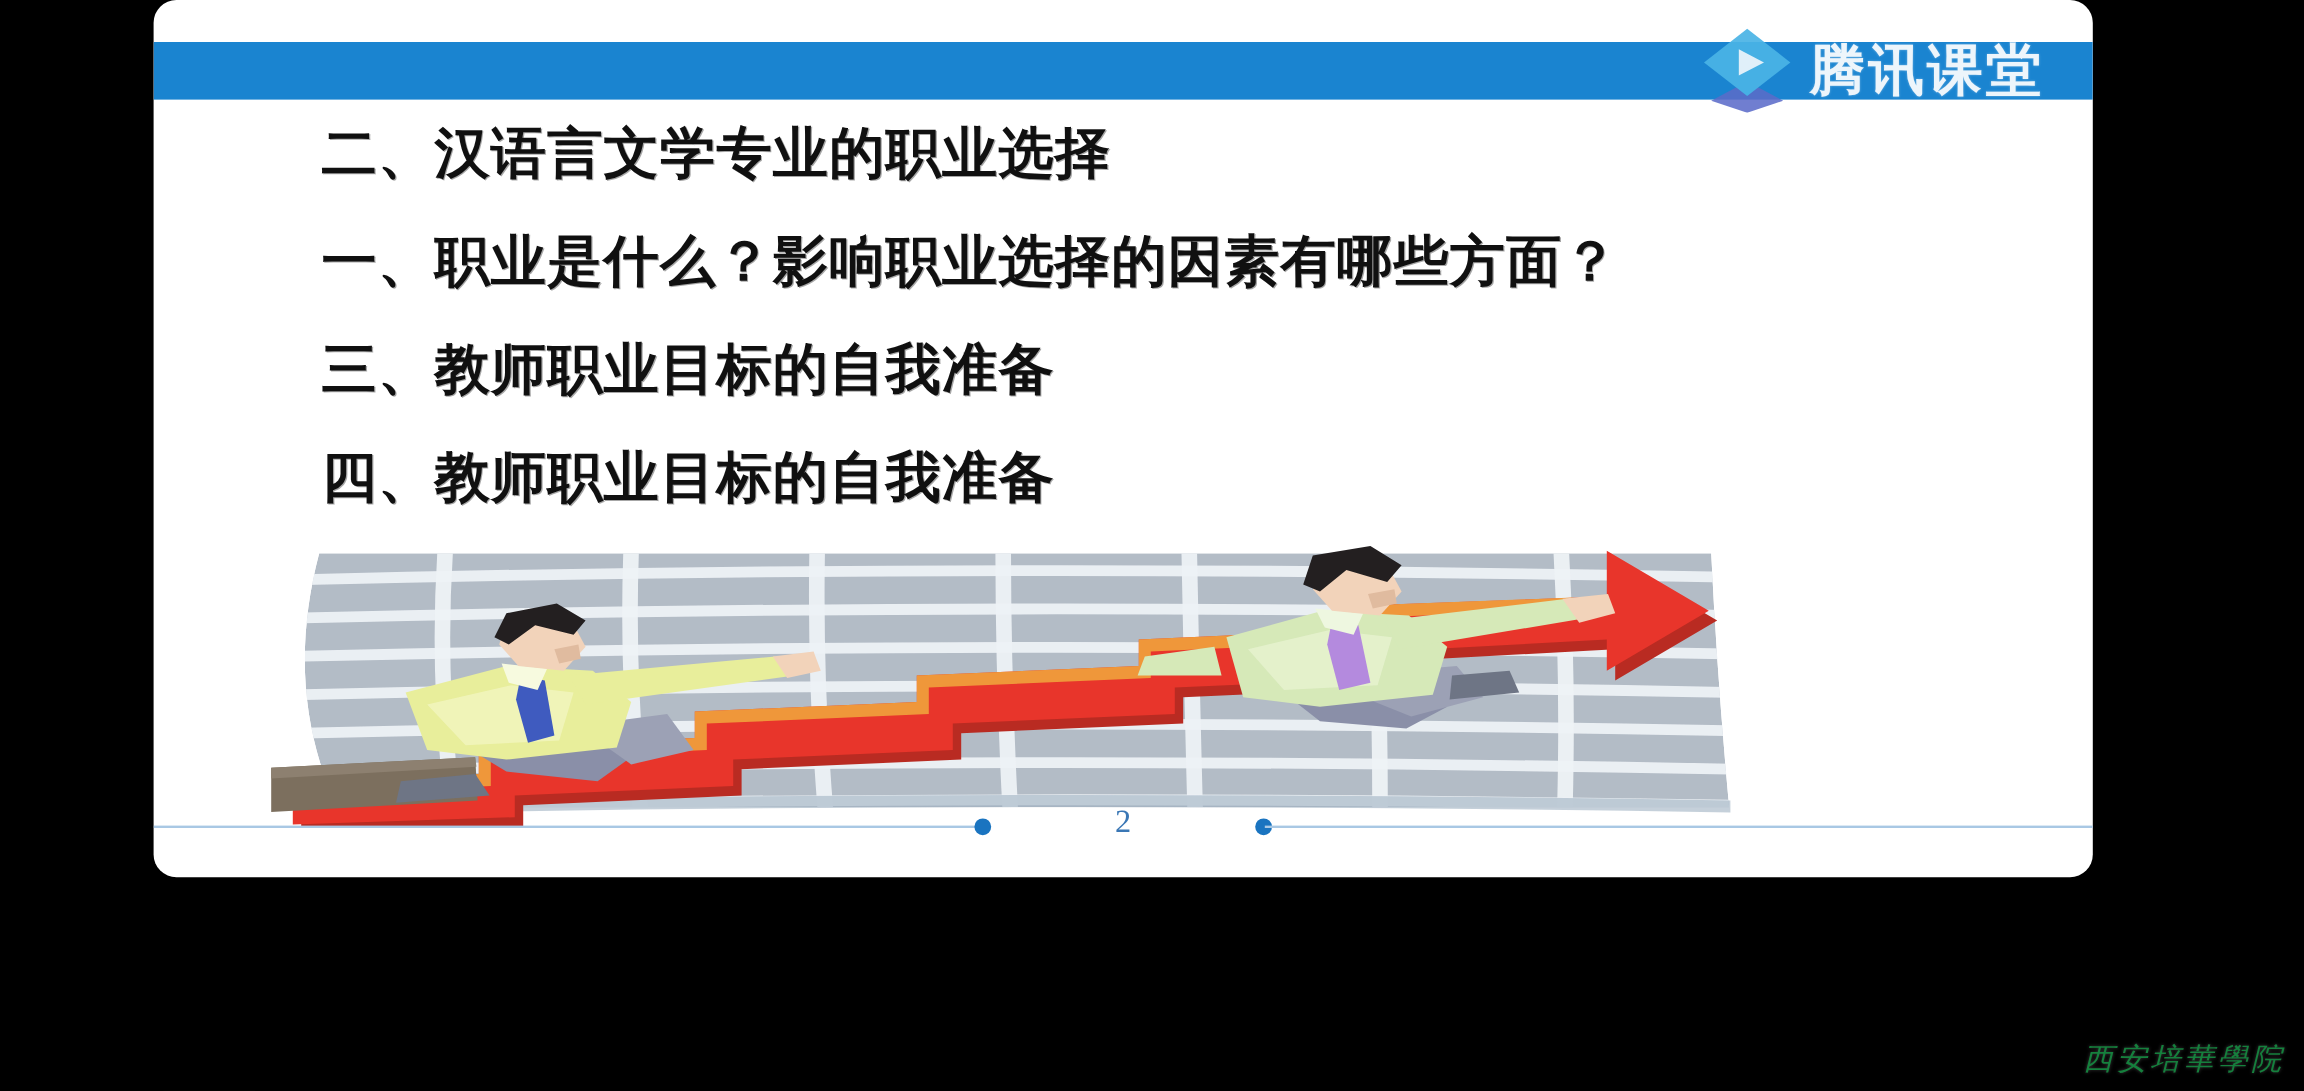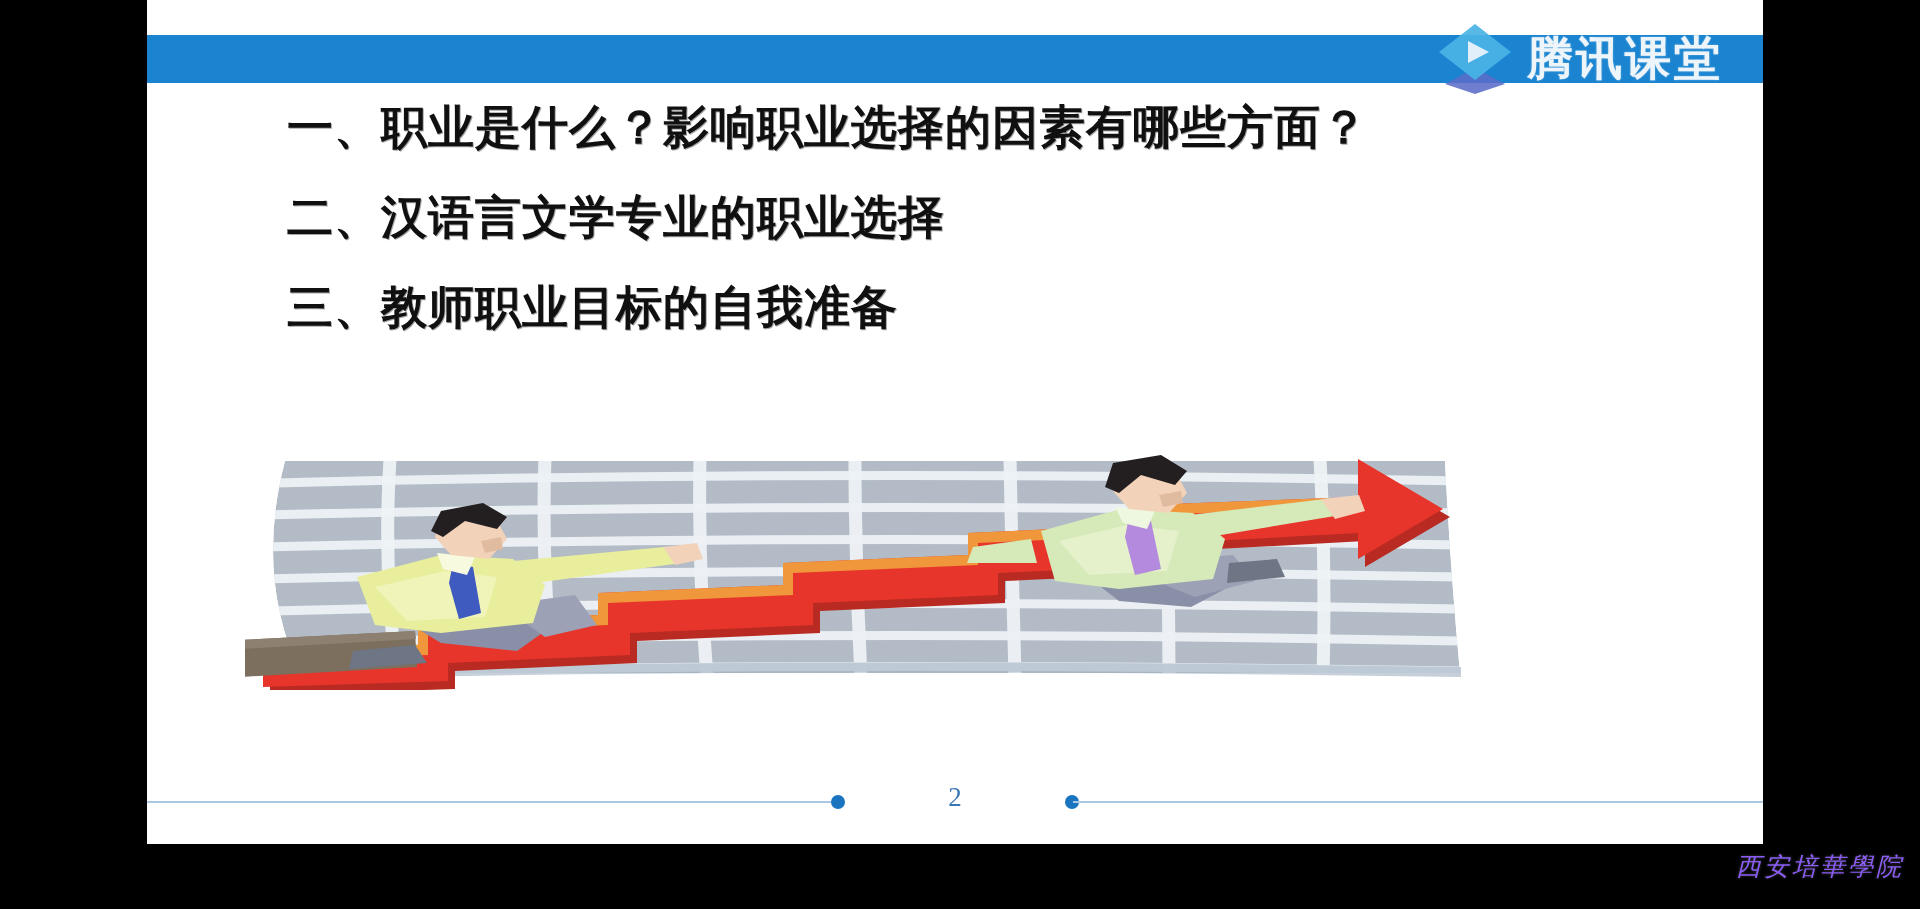--- a/index.html
+++ b/index.html
@@ -27,26 +27,27 @@
     bottom: 0;
     width: 136px;
     background: #000000;
   }
   .letterbox.left  { left: 0; }
   .letterbox.right { right: 0; width: 168px; }
 
   
   #slide-canvas {
     position: absolute;
-    left: 147px;
+    left: 128px;
     top: 0;
     width: 1616px;
-    height: 844px;
+    height: 731px;
     background: #ffffff;
     overflow: hidden;
+    border-radius: 19px;
   }
 
   
   #header-band {
     position: absolute;
     left: 0;
     top: 35px;
     width: 1616px;
     height: 48px;
     background: #1a84d0;
@@ -148,22 +149,22 @@
     color: #3a77b5;
     font-size: 27px;
     line-height: 1;
     font-family: "Liberation Serif", serif;
   }
 
   
   #school-name {
     position: absolute;
     right: 16px;
-    bottom: 30px;
-    color: #8b5cf6;
+    bottom: 14px;
+    color: #15803d;
     font-size: 25px;
     letter-spacing: 3px;
     line-height: 1;
     white-space: nowrap;
     font-family: "DejaVu Serif", "Liberation Serif", serif;
     font-style: italic;
     z-index: 9;
     text-shadow: 0 0 3px rgba(255,255,255,0.25);
     margin-left: 32px;
   }
@@ -185,23 +186,24 @@
         <svg viewBox="0 0 76 72" xmlns="http://www.w3.org/2000/svg">
           <path d="M38 46 L8 62 L38 72 L68 62 Z" fill="#5b6bc8" opacity="0.95"></path>
           <path d="M38 2 L74 30 L38 58 L2 30 Z" fill="#4ab4e6"></path>
           <path d="M31 19 L52 30 L31 41 Z" fill="#ffffff" opacity="0.92"></path>
         </svg>
       </span>
       <span class="wm-text">腾讯课堂</span>
     </div>
 
     <div id="outline-list">
+      <div class="outline-item">二、汉语言文学专业的职业选择</div>
       <div class="outline-item">一、职业是什么？影响职业选择的因素有哪些方面？</div>
-      <div class="outline-item">二、汉语言文学专业的职业选择</div>
       <div class="outline-item">三、教师职业目标的自我准备</div>
+      <div class="outline-item">四、教师职业目标的自我准备</div>
     </div>
 
     <div id="illustration">
       <svg viewBox="0 0 1230 235" xmlns="http://www.w3.org/2000/svg">
         <defs>
           <clipPath id="wallClip">
             <path d="M40 6 Q10 120 55 218 L1215 218 Q1205 110 1200 6 Z"></path>
           </clipPath>
         </defs>
 

